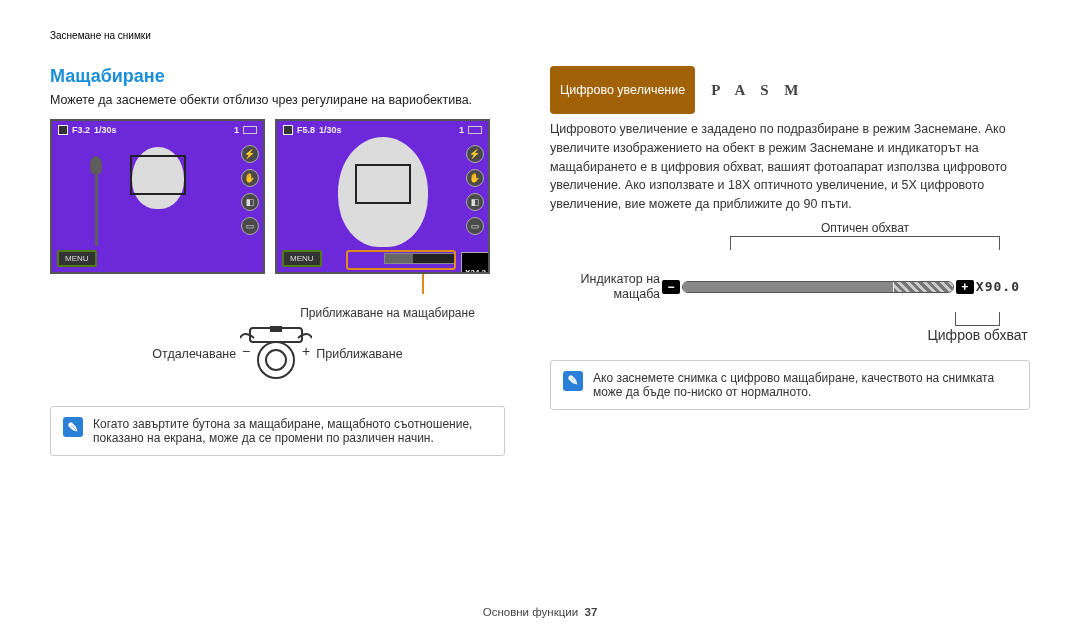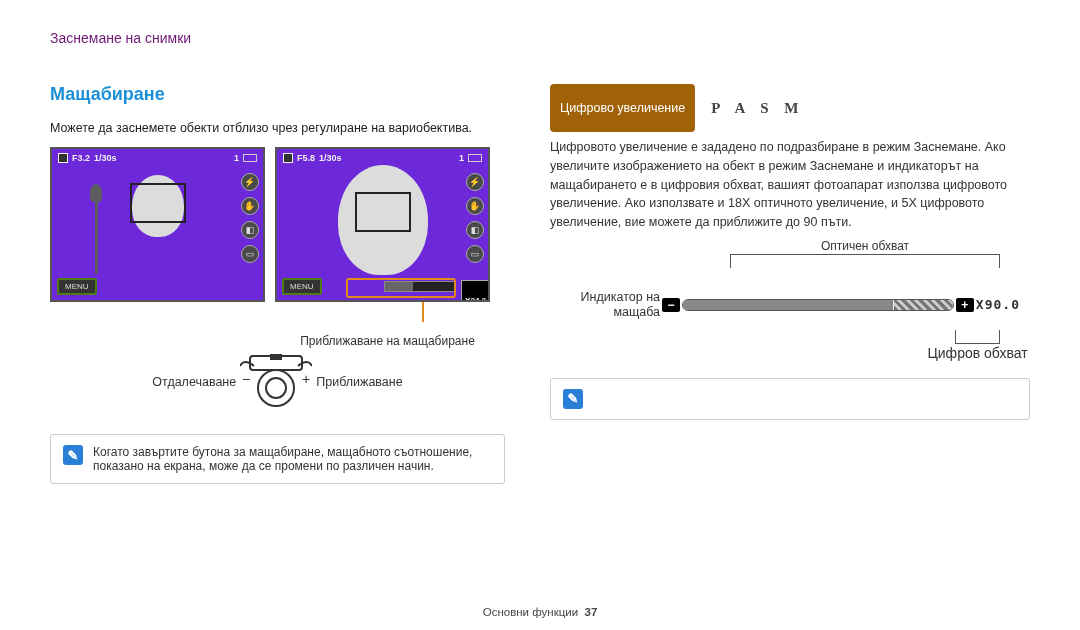--- a/index.html
+++ b/index.html
@@ -6,25 +6,25 @@
   body {
     font-family: "Segoe UI", Arial, sans-serif;
     font-size: 13px;
     color: #333;
     background: #fff;
     width: 1080px;
     height: 630px;
     padding: 30px 50px 15px 50px;
     position: relative;
   }
-  .breadcrumb { color: #701a75; font-size: 14px; margin-bottom: 38px; }
+  .breadcrumb { color: #000000; font-size: 10px; margin-bottom: 25px; }
   .cols { display: flex; gap: 45px; }
   .col-left { width: 455px; }
   .col-right { flex: 1; }
-  .h-zoom { color: #1a8fd8; font-size: 18px; font-weight: bold; margin-bottom: 16px; }
+  .h-zoom { color: #1a8fd8; font-size: 18px; font-weight: bold; margin-bottom: 6px; }
   .intro { font-size: 12.5px; color: #222; margin-bottom: 12px; }
   .screens { display: flex; gap: 10px; margin-bottom: 10px; }
   .screen {
     width: 215px; height: 155px; border: 2px solid #555; background: #6d28d9;
     position: relative; overflow: hidden;
   }
   .topbar {
     position: absolute; top: 4px; left: 6px; right: 6px; display: flex; gap: 4px;
     align-items: center; font-size: 9px; font-weight: bold; color: #eee;
   }
@@ -237,20 +237,21 @@
         <div class="plus-box">+</div>
         <div class="xval">X90.0</div>
       </div>
       <div class="bracket-bot">
         <span class="diglabel">Цифров обхват</span>
       </div>
     </div>
 
     <div class="note" style="margin-top:34px">
       <div class="note-icon">✎</div>
+      <div>Ако заснемете снимка с цифрово мащабиране, качеството на снимката може да бъде по-ниско от нормалното.</div>
     </div>
   </div>
 </div>
 
 <div class="footer">
   <span>Основни функции</span>&nbsp;
   <span class="pg">37</span>
 </div>
 
 </body></html>

